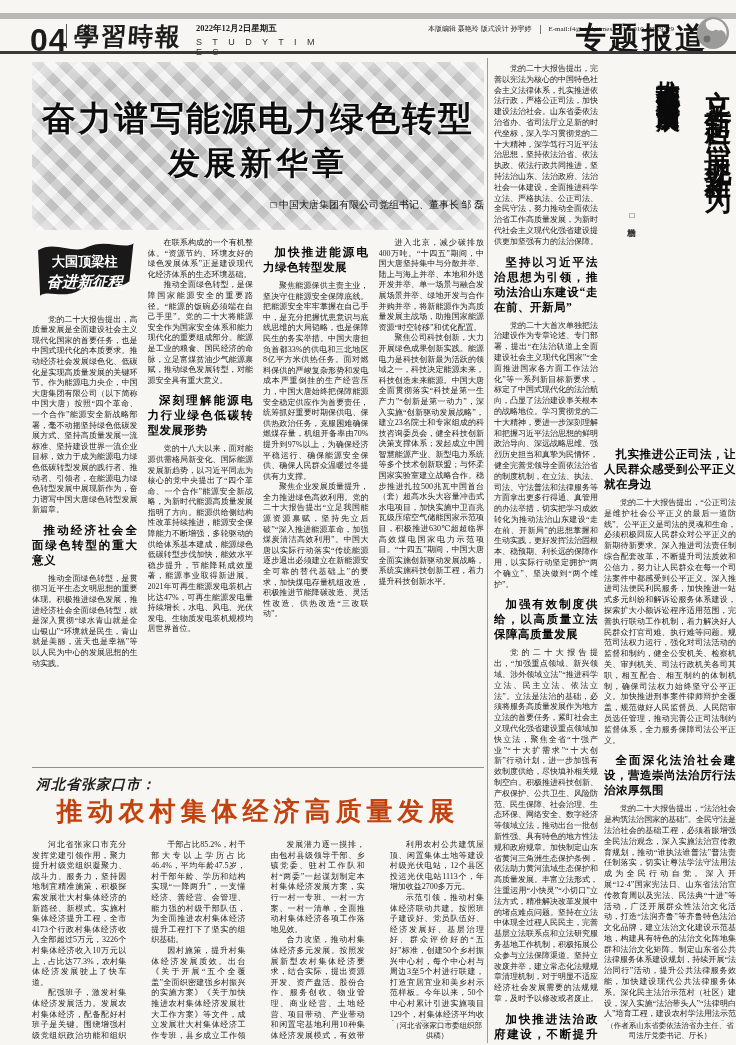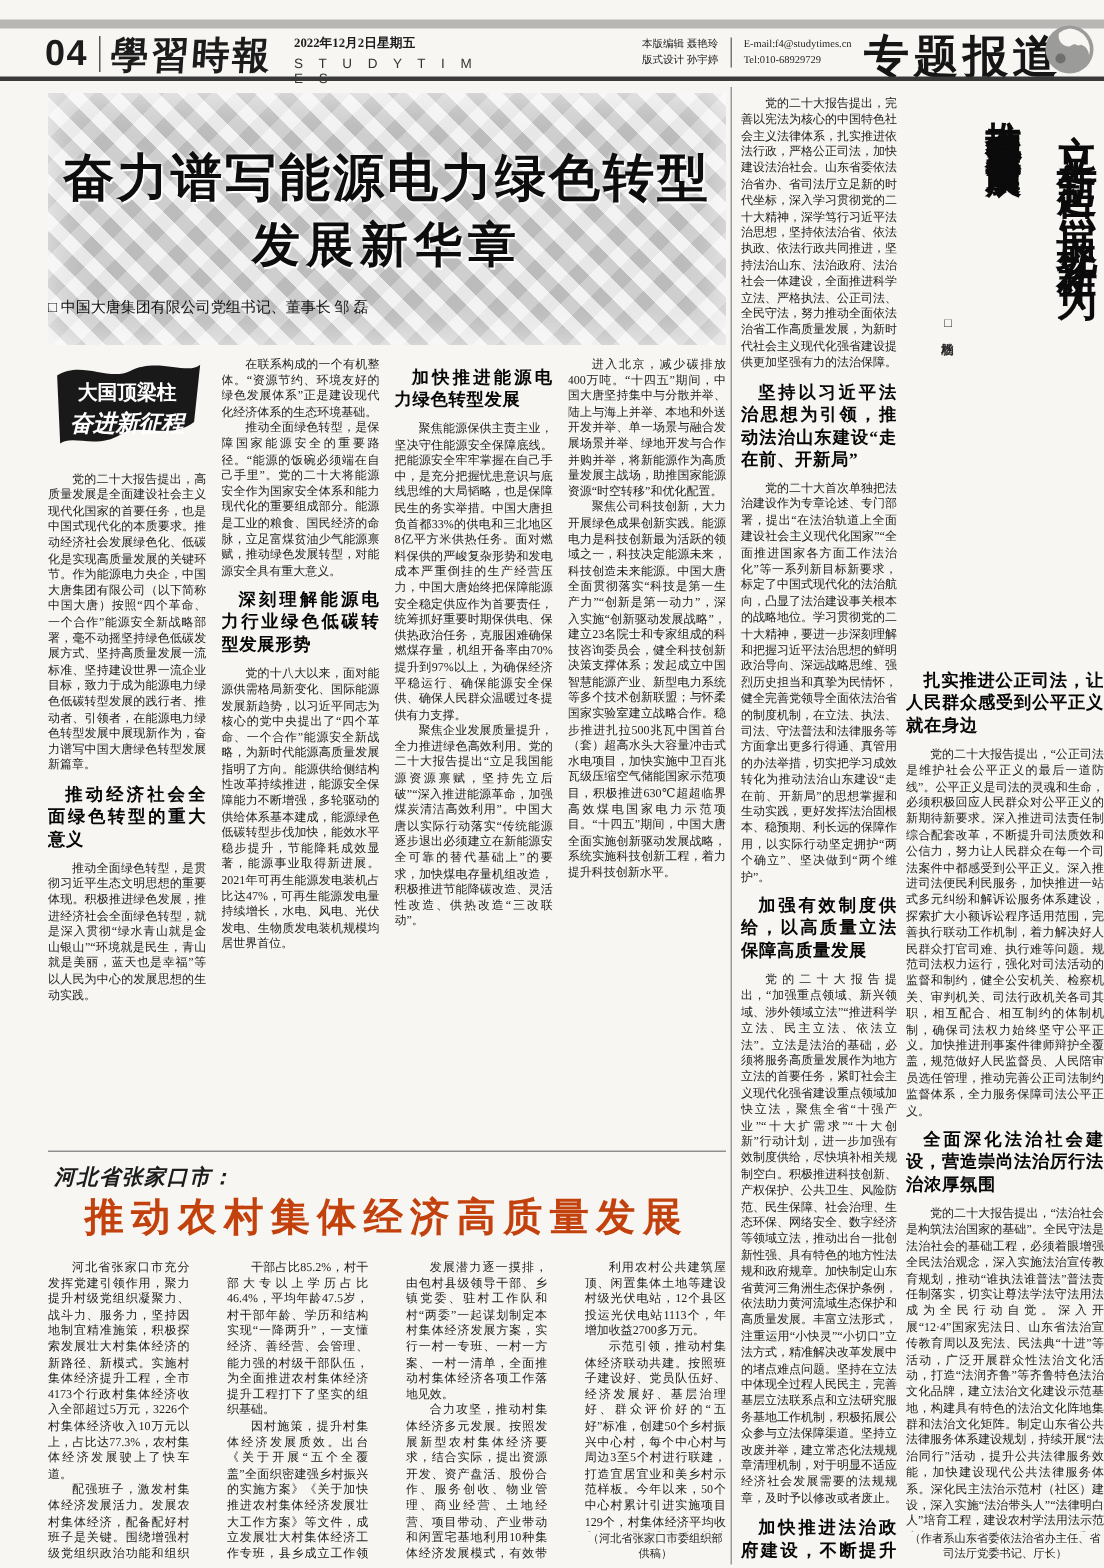--- a/index.html
+++ b/index.html
@@ -4,45 +4,45 @@
 <style>
   html,body{margin:0;padding:0;}
   body{
     width:736px;height:1045px;position:relative;overflow:hidden;
     background:#f7f6f3;color:#1c1c1c;
     font-family:"Liberation Serif","DejaVu Serif",serif;
   }
   .abs{position:absolute;}
   
   .topband{left:0;top:13px;width:736px;height:6px;background:#b8b7b5;}
-  .pageno{left:30px;top:22px;font-family:"Liberation Sans",sans-serif;font-size:24px;font-weight:bold;letter-spacing:1px;}
+  .pageno{left:30px;top:22px;font-family:"Liberation Sans",sans-serif;font-size:32px;font-weight:bold;letter-spacing:1px;}
   .pagesep{left:66px;top:24px;width:1px;height:24px;background:#555;}
   .masthead{left:74px;top:20px;font-size:25px;font-weight:bold;transform:skewX(-4deg);letter-spacing:2px;}
   .mh-right{left:196px;top:23px;width:130px;}
   .mh-date{font-size:8.5px;font-weight:bold;}
   .mh-en{font-size:9px;letter-spacing:4px;font-family:"Liberation Sans",sans-serif;color:#333;margin-top:2px;}
   .credgrid{left:428px;top:25px;display:flex;gap:8px;}
-  .credcol{display:flex;flex-direction:column;gap:2px;font-size:7px;line-height:9px;color:#222;}
+  .credcol{display:flex;flex-direction:row;gap:2px;font-size:7px;line-height:9px;color:#222;}
   .credrule{width:1px;background:#777;}
   .section-title{left:576px;top:18px;font-size:30px;font-weight:900;letter-spacing:3px;font-family:"Liberation Sans",sans-serif;color:#161616;}
   .swirl{left:694px;top:16px;}
   .headrule{left:0;top:51px;width:736px;height:3px;background:#3a3a3a;}
   
   .banner{
     left:32px;top:62px;width:452px;height:168px;
     background-color:#e4e4e4;
     background-image:
       repeating-linear-gradient(45deg, rgba(255,255,255,.55) 0 9px, rgba(140,140,140,.25) 9px 18px),
       repeating-linear-gradient(135deg, rgba(90,90,90,.18) 0 11px, rgba(255,255,255,0) 11px 22px);
     box-shadow:inset 0 0 30px rgba(255,255,255,.8);
   }
   .banner h1{margin:0;text-align:center;font-weight:900;color:#0d0d0d;text-shadow:0 0 3px #fff,1px 1px 0 #fff;}
   .bt1{padding-top:34px;font-size:34px;letter-spacing:2px;}
   .bt2{font-size:32px;letter-spacing:4px;}
-  .bbyline{text-align:left;font-size:10px;margin-top:12px;color:#111;}
+  .bbyline{text-align:right;font-size:10px;margin-top:12px;color:#111;}
   
   .cols{display:flex;gap:10px;}
   .col{flex:1;overflow:hidden;font-size:8px;line-height:10.6px;text-align:justify;}
   .maincols{left:32px;top:238px;width:452px;height:524px;}
   .blk-p{margin:0;text-indent:2em;}
   .blk-h{font-weight:bold;font-size:11.5px;line-height:15px;margin:7px 0 6px 0;letter-spacing:.5px;text-indent:1em;color:#070707;}
   .badge{width:100%;height:68px;margin-bottom:5px;}
   
   .divider1{left:32px;top:767px;width:452px;height:1px;background:#8f8f8f;}
   .kicker{left:36px;top:776px;font-size:14px;font-weight:bold;letter-spacing:1px;font-style:italic;}

